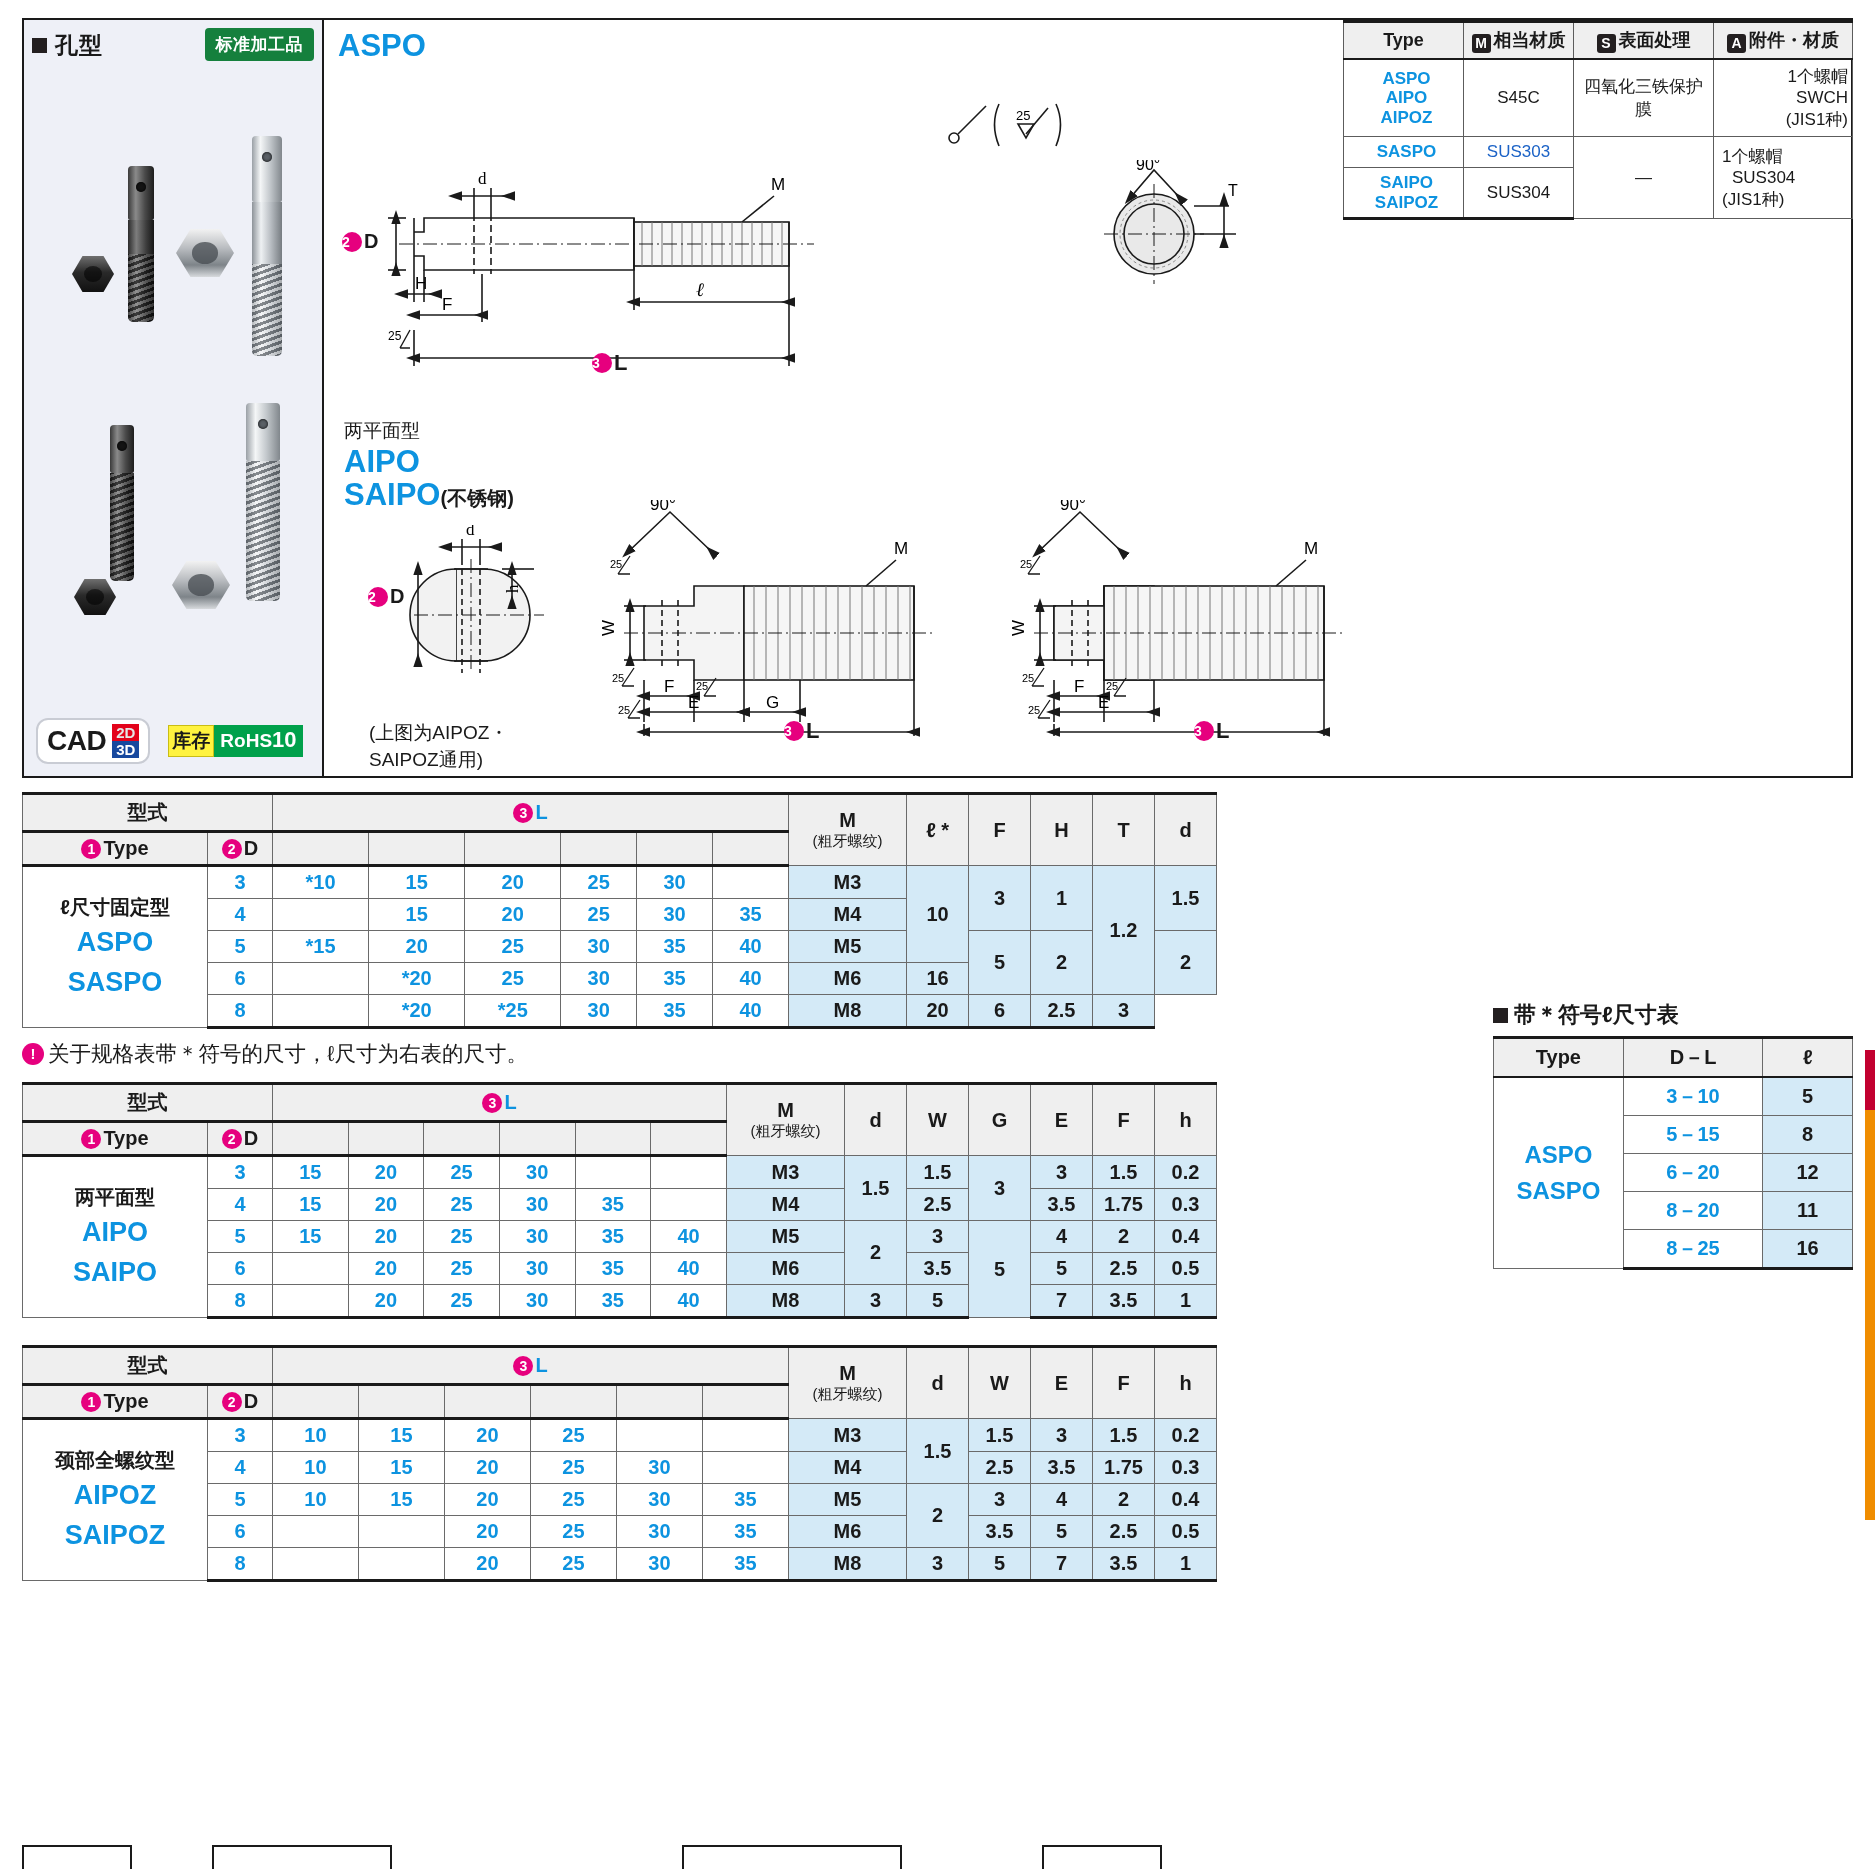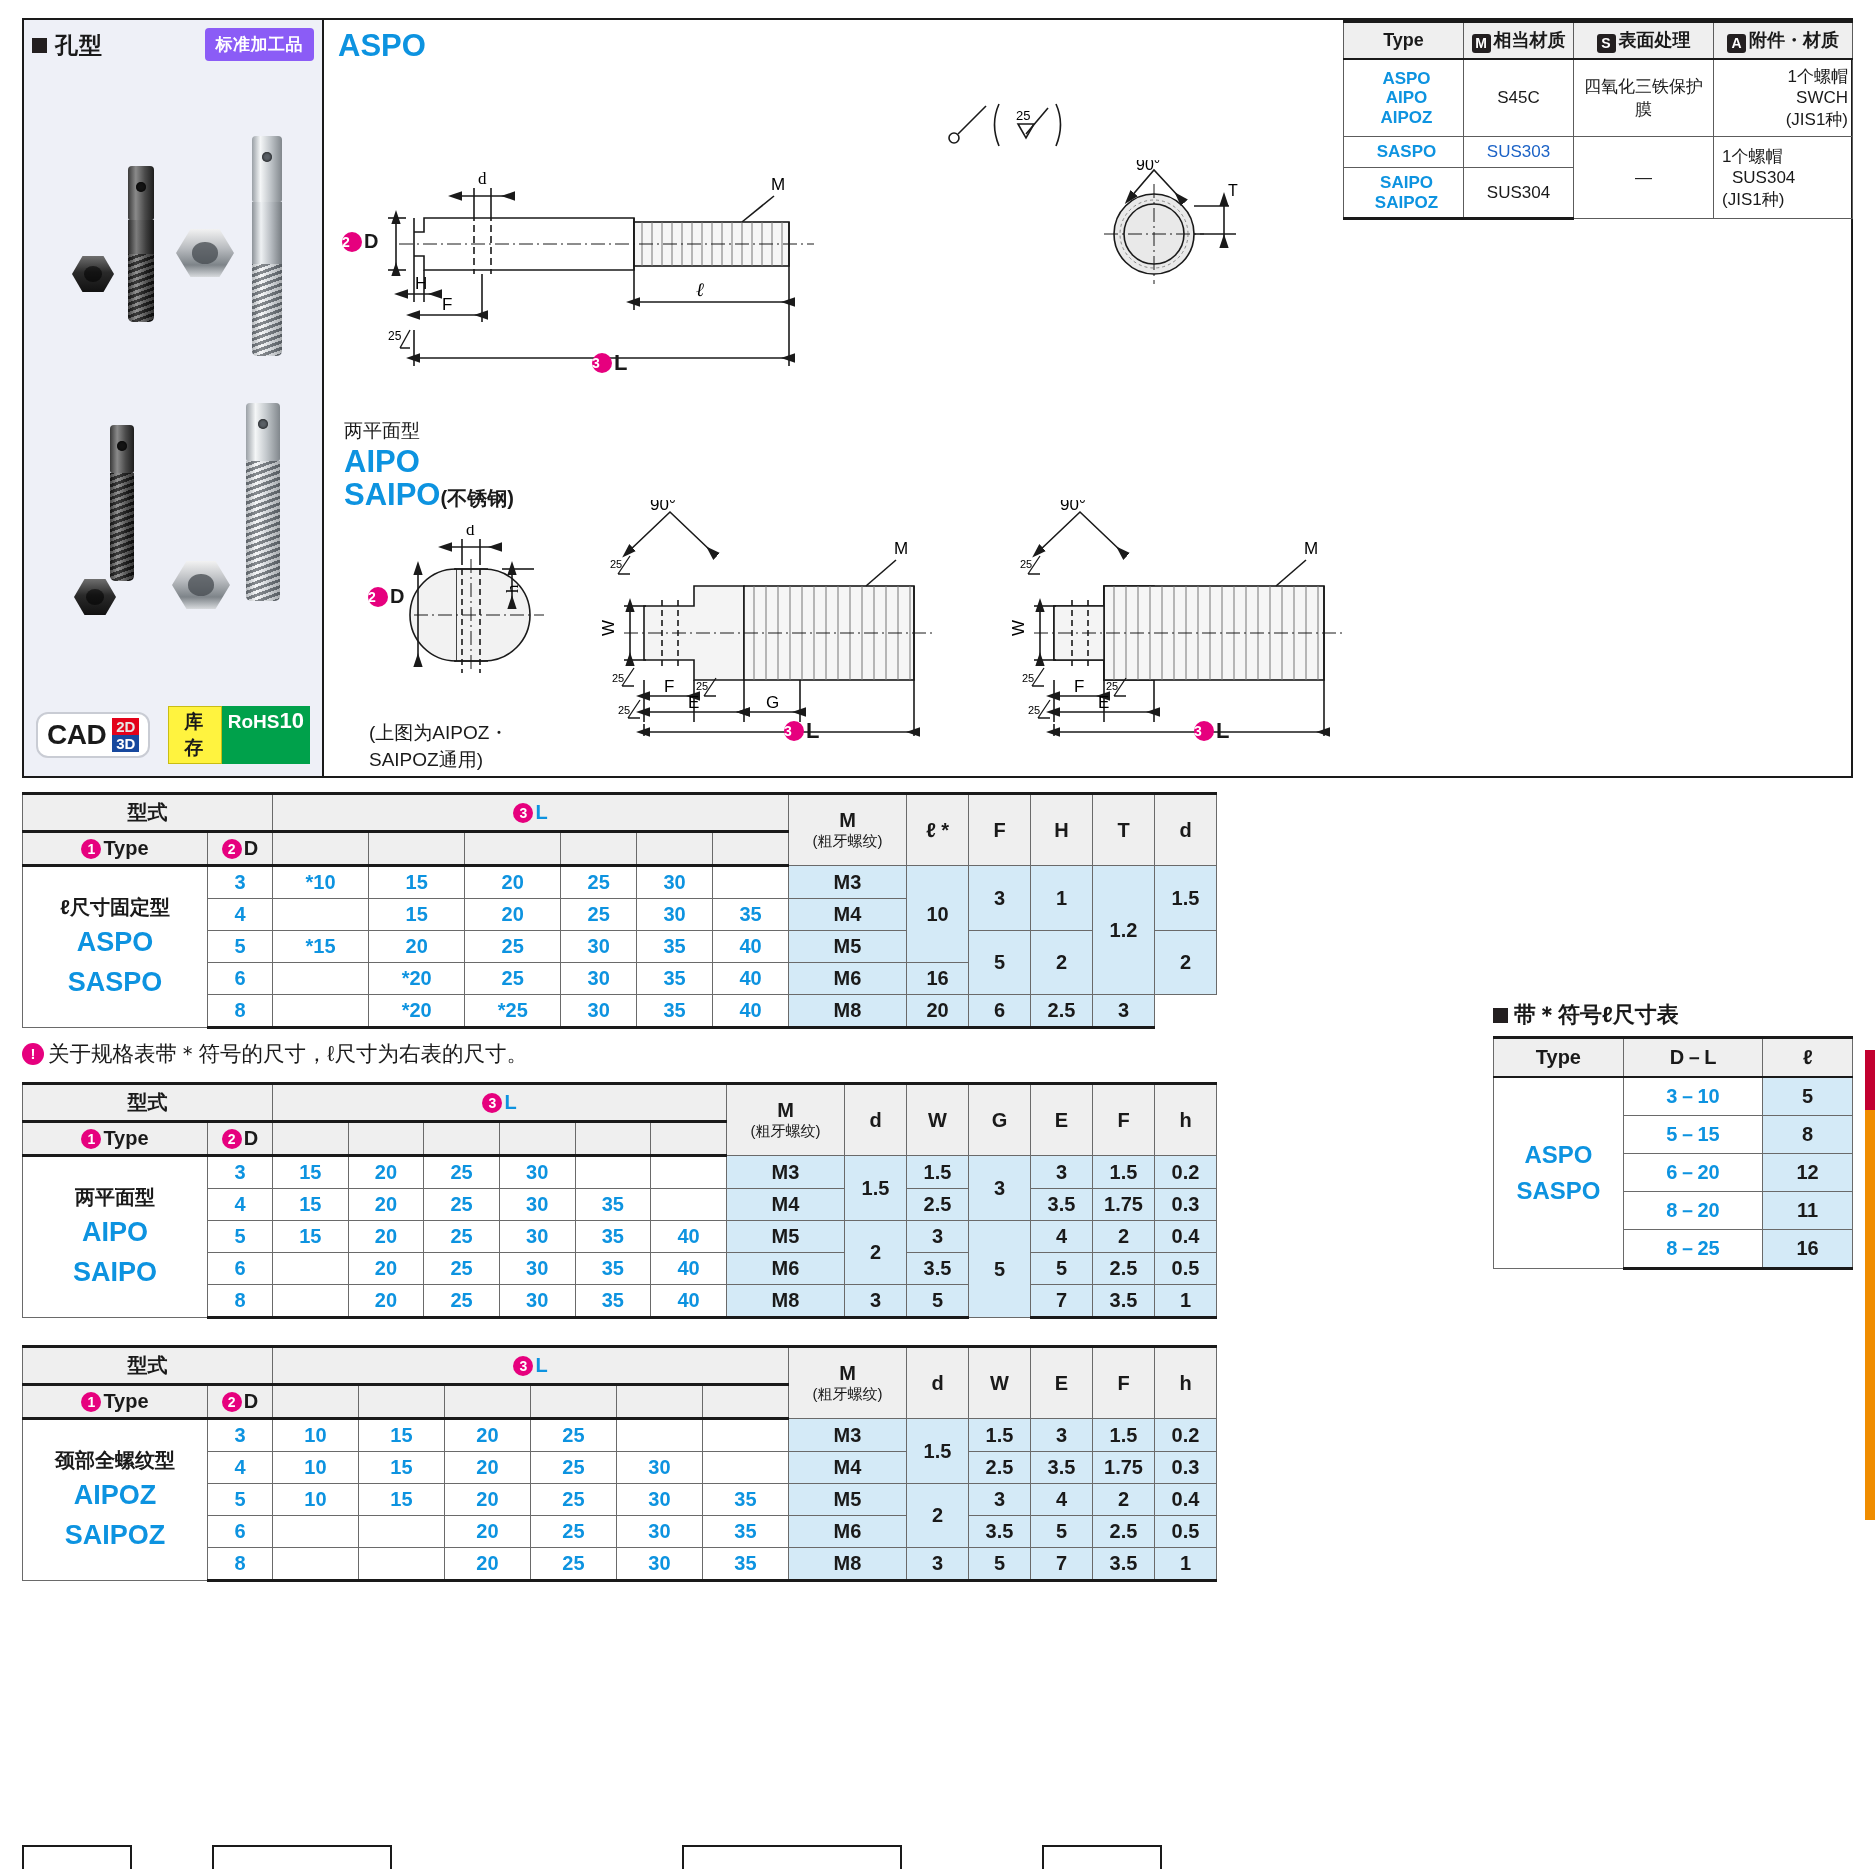--- a/index.html
+++ b/index.html
@@ -20,21 +20,21 @@
     width: 300px; flex: 0 0 300px;
     border-right: 2px solid #1a1a1a;
     background: #eef0f7;
     position: relative;
   }
   .hole-title { display: flex; align-items: center; gap: 8px; padding: 10px 8px 0 8px; }
   .sq-bullet { width: 15px; height: 15px; background: #231f20; display: inline-block; }
   .hole-title-text { font-size: 23px; font-weight: bold; letter-spacing: 1px; }
   .std-badge {
     position: absolute; right: 8px; top: 8px;
-    background: #8b5cf6; color: #fff; font-size: 17px; font-weight: bold;
+    background: #15803d; color: #fff; font-size: 17px; font-weight: bold;
     padding: 5px 11px; border-radius: 4px; letter-spacing: .5px;
   }
 
   
   .photo-area { position: relative; width: 100%; height: 310px; }
   .photo-area.second { height: 300px; }
 
   .nut-hex {
     position: absolute;
     width: 42px; height: 36px;
@@ -92,21 +92,21 @@
                 display: flex; align-items: center; gap: 18px; padding: 0 12px; }
   .cad-badge {
     display: flex; align-items: center; gap: 6px;
     background: #fff; border: 2px solid #c9ccd4; border-radius: 12px;
     padding: 4px 9px;
   }
   .cad-text { font-size: 28px; font-weight: bold; letter-spacing: -.5px; }
   .cad-stack { display:flex; flex-direction:column; }
   .cad-2d { background:#e3021a; color:#e5e5e5; font-size:15px; font-weight:bold; padding:0 4px; line-height:17px;}
   .cad-3d { background:#17489e; color:#fff; font-size:15px; font-weight:bold; padding:0 4px; line-height:17px;}
-  .stock-badge { background:#fff33f; border:1px solid #c9bd14; font-size:19px; font-weight:bold; padding:2px 15px; }
+  .stock-badge { background:#fff33f; border:1px solid #c9bd14; font-size:19px; font-weight:bold; padding:2px 3px; }
   .rohs-badge { background:#00a14b; color:#fff; font-size:19px; font-weight:bold; padding:2px 6px; }
   .rohs-badge .num { font-size:22px; }
 
   
   .draw-col { flex: 1; position: relative; padding: 10px 14px; }
   .sec-label { font-size: 19px; margin-bottom: 2px; }
   .sec-code { color:#0d93e0; font-size: 31px; font-weight: bold; line-height: 1.05; }
   .sec-code .suffix { color:#1a1a1a; font-size: 20px; font-weight: bold; }
   .drawing { position: relative; }
   svg { display: block; }

